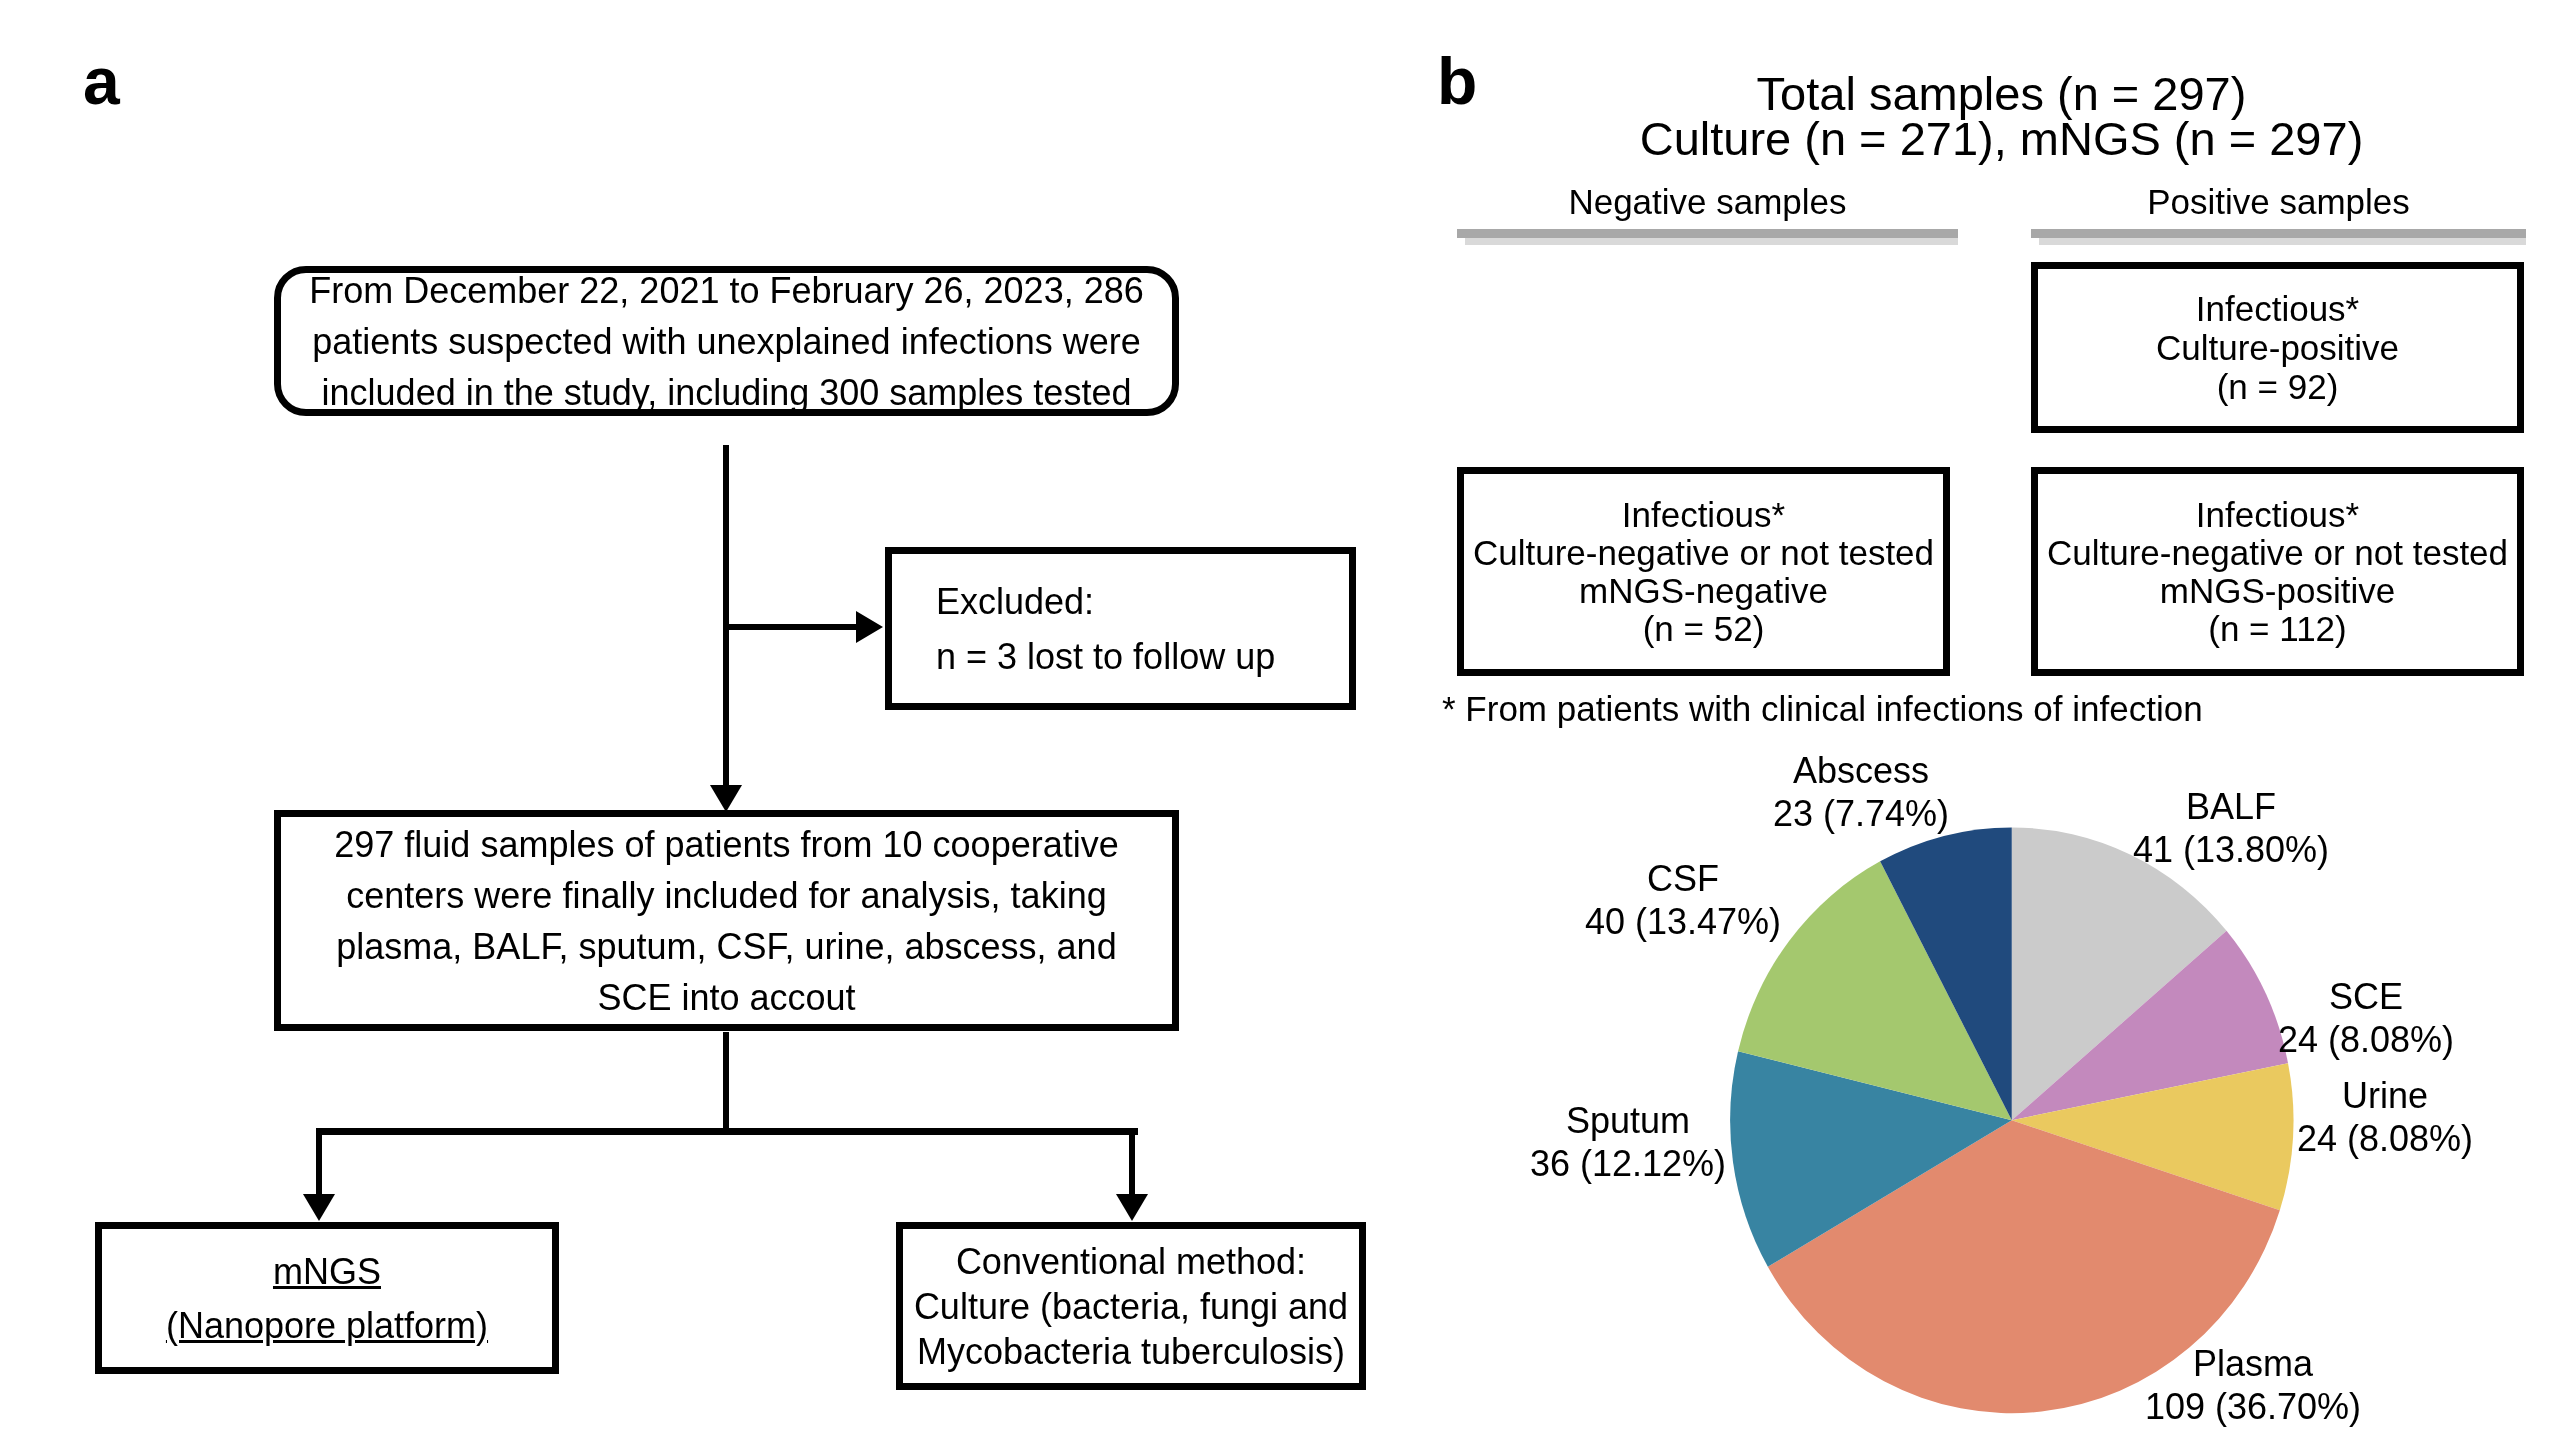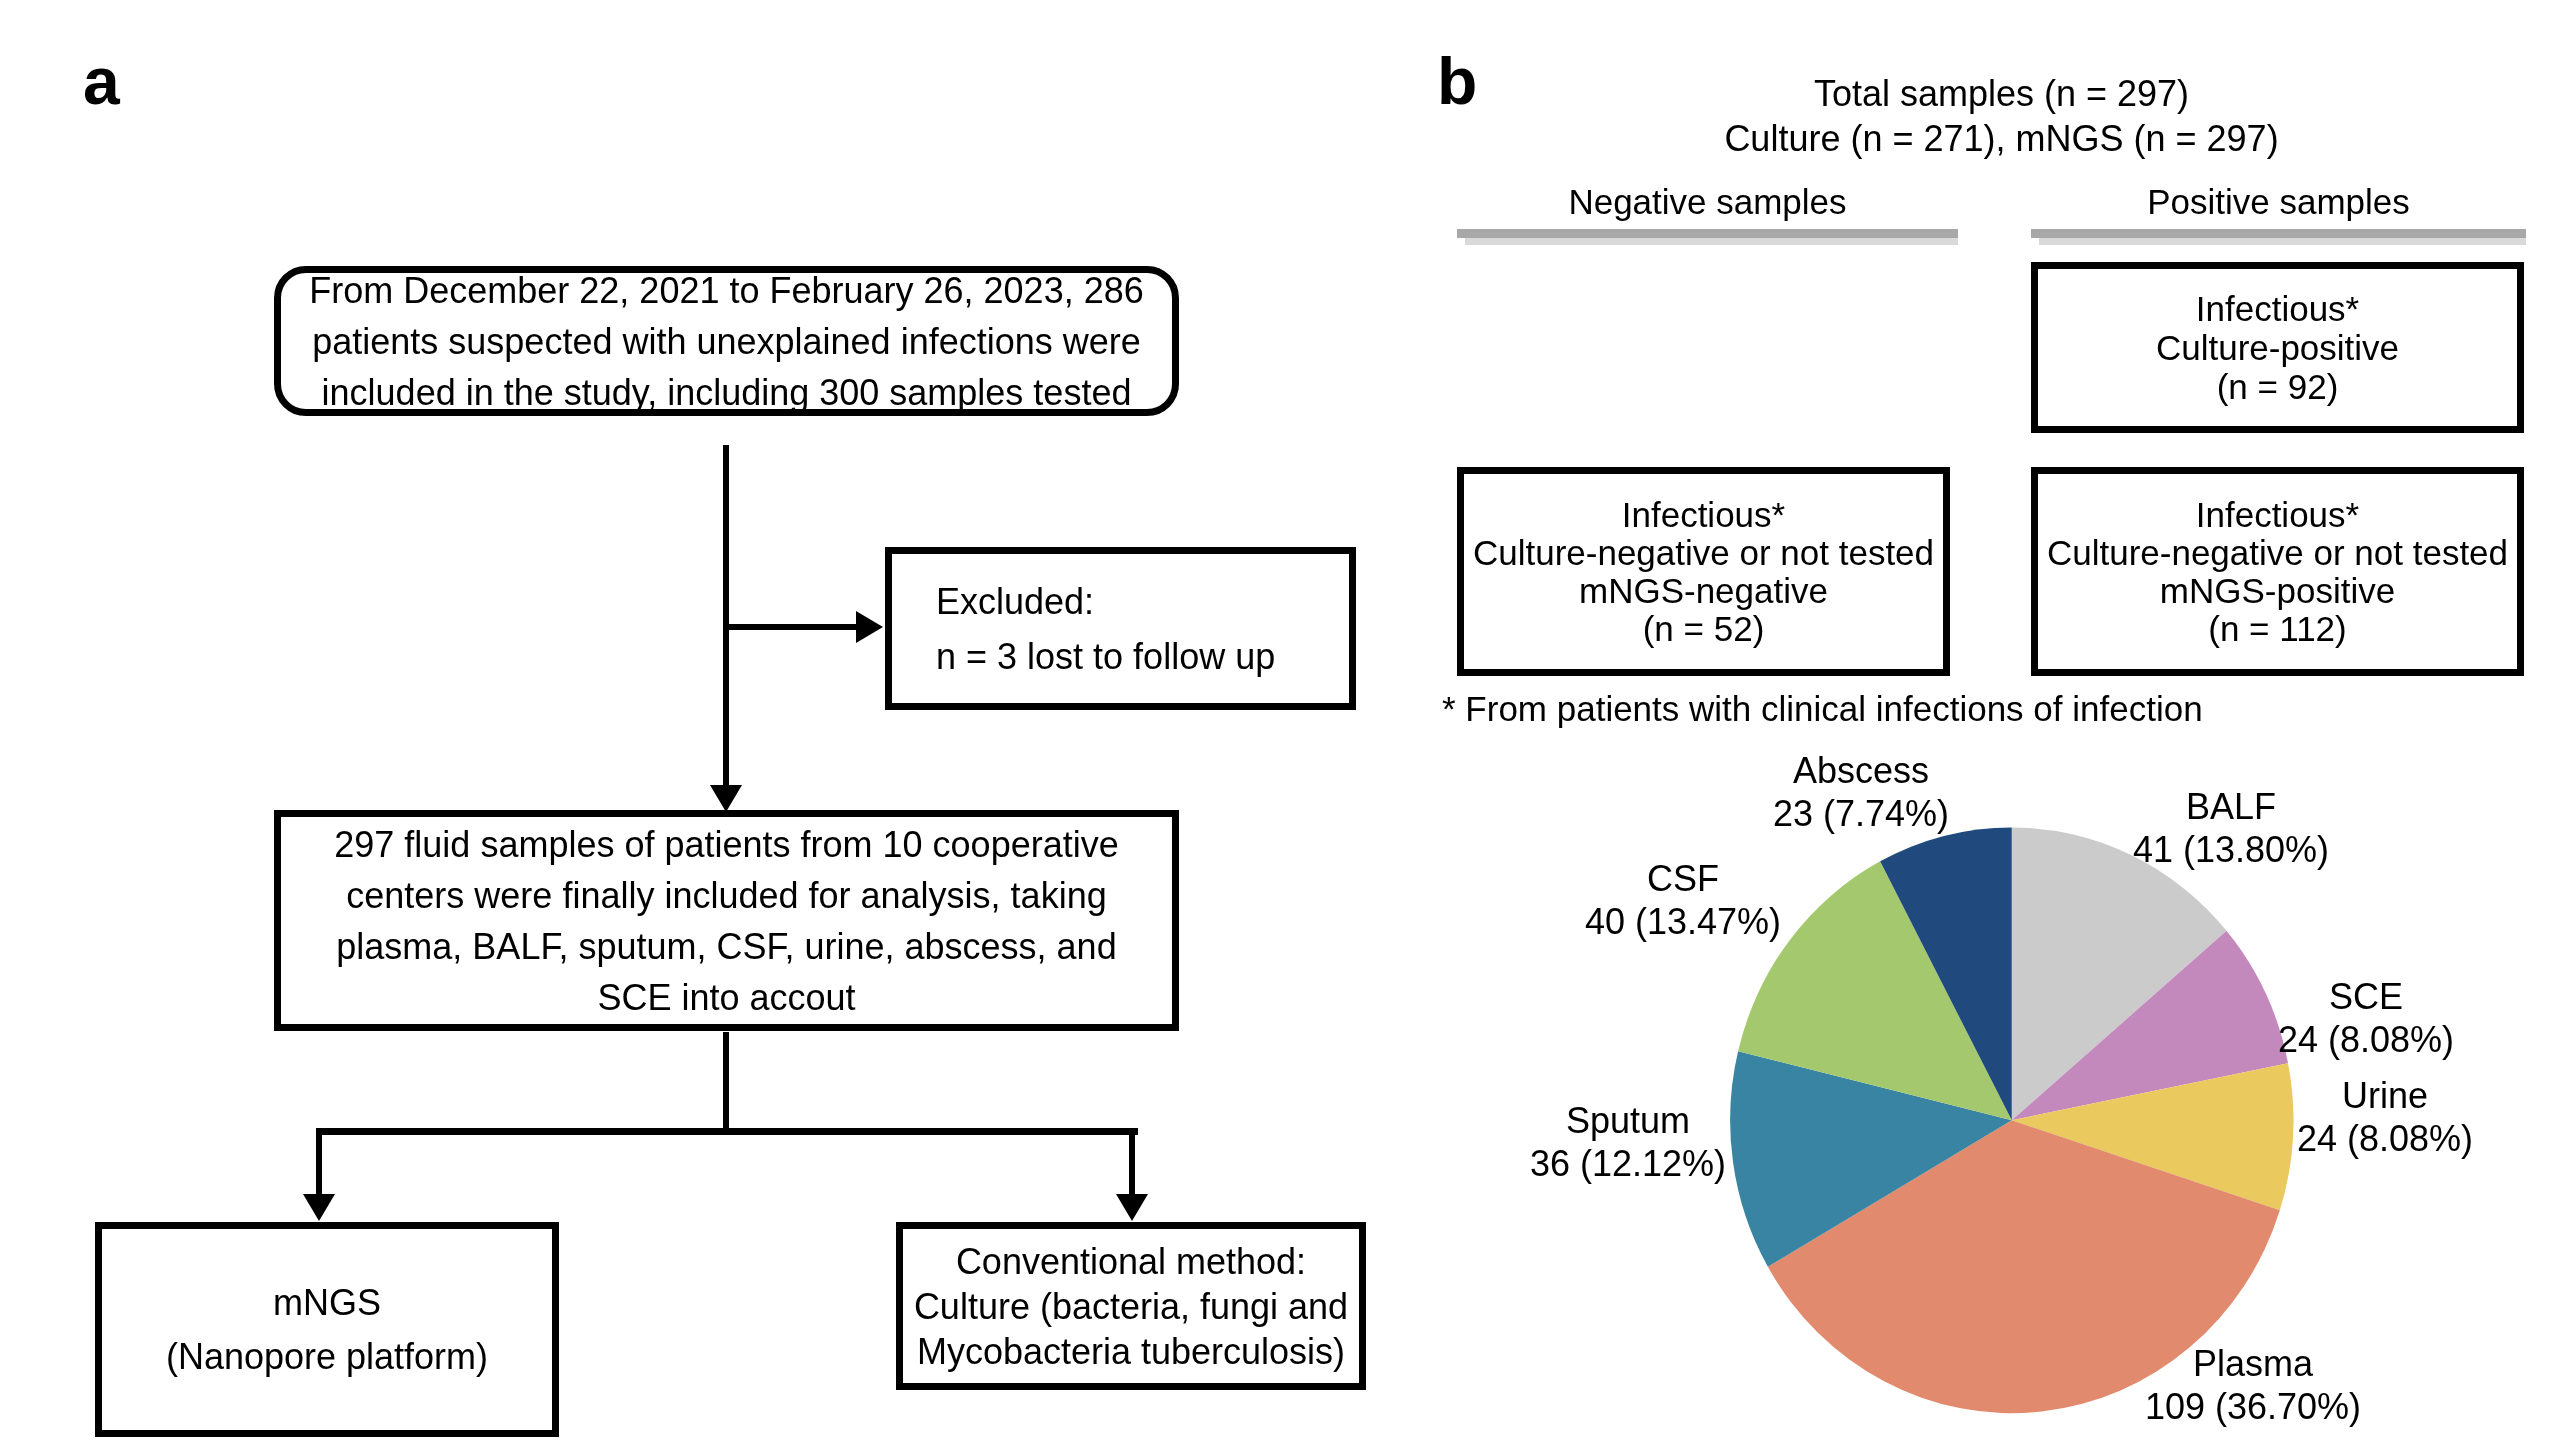--- a/index.html
+++ b/index.html
@@ -13,21 +13,21 @@
     display:flex;flex-direction:column;align-items:center;justify-content:center;
     text-align:center;white-space:pre-line;font-size:36px;line-height:51px;
   }
   .box.left-text{align-items:flex-start;text-align:left;padding-left:44px;line-height:55px;}
   .hline,.vline{position:absolute;background:#000;}
   .arrow-down{position:absolute;width:0;height:0;border-left:16px solid transparent;
     border-right:16px solid transparent;border-top:27px solid #000;}
   .arrow-right{position:absolute;width:0;height:0;border-top:16px solid transparent;
     border-bottom:16px solid transparent;border-left:27px solid #000;}
   .b-title{position:absolute;left:1440px;top:71px;width:1123px;text-align:center;
-    font-size:36px;line-height:45px;}
+    font-size:47px;line-height:45px;}
   .col-header{position:absolute;text-align:center;font-size:35px;}
   .header-bar{position:absolute;}
   .header-bar .bar-dark{height:8.9px;background:#a8a8a8;}
   .header-bar .bar-light{height:7.2px;background:#d9d9d9;margin-left:8px;}
   .bbox{font-size:35px;line-height:39px;}
   .bbox.tall{line-height:38px;}
   .footnote{position:absolute;font-size:35px;line-height:1.1;}
   #pie-svg{position:absolute;left:0;top:0;pointer-events:none;}
   .pie-label{position:absolute;transform:translateX(-50%);text-align:center;
     font-size:36px;line-height:43px;white-space:pre-line;}
@@ -59,21 +59,21 @@
 
   <div class="vline" style="left:723px;top:1032px;width:6.4px;height:100px;"></div>
   <div class="hline" style="left:316px;top:1128px;width:822px;height:7.2px;"></div>
 
   <div class="vline" style="left:316px;top:1128px;width:6.4px;height:68px;"></div>
   <div class="arrow-down" style="left:303px;top:1194px;"></div>
 
   <div class="vline" style="left:1129px;top:1128px;width:6.4px;height:68px;"></div>
   <div class="arrow-down" style="left:1116px;top:1194px;"></div>
 
-  <div class="box" style="left:95px;top:1222px;width:464px;height:215px;line-height:27px;">mNGS
+  <div class="box" style="left:95px;top:1222px;width:464px;height:152px;line-height:27px;text-decoration:underline;">mNGS
 
 (Nanopore platform)</div>
 
   <div class="box" style="left:896px;top:1222px;width:470px;height:168px;line-height:45px;">Conventional method:
 Culture (bacteria, fungi and
 Mycobacteria tuberculosis)</div>
 
   <div class="panel-label" style="left:1437px;top:48px;">b</div>
 
   <div class="b-title">

